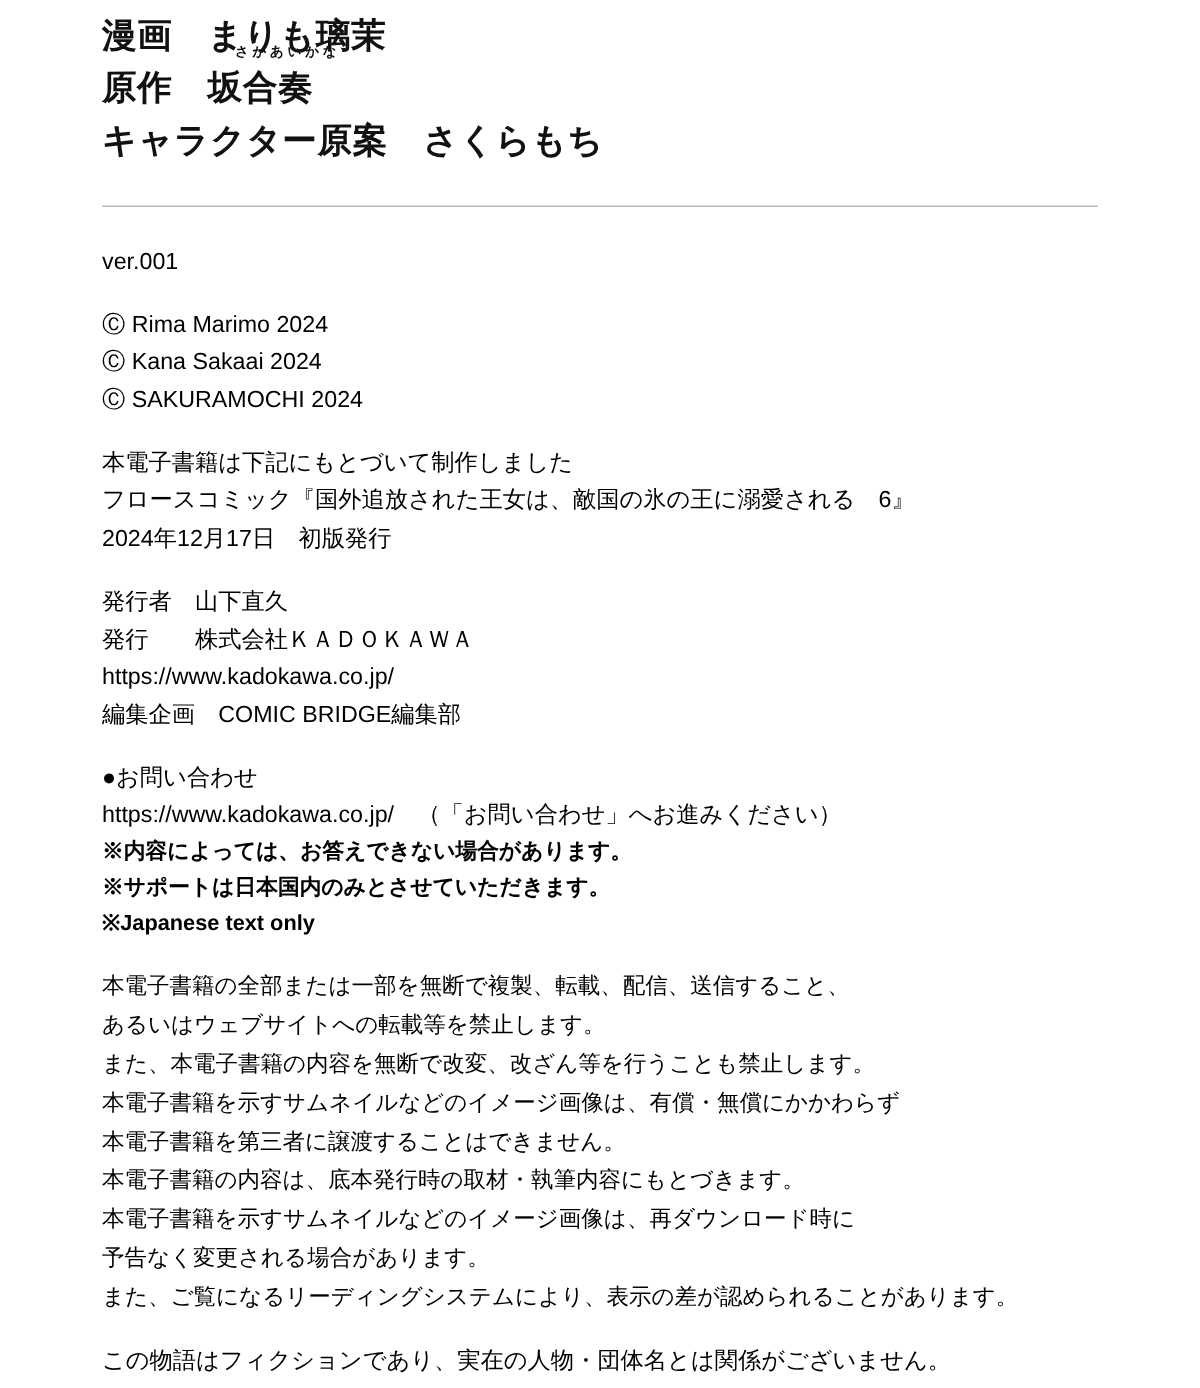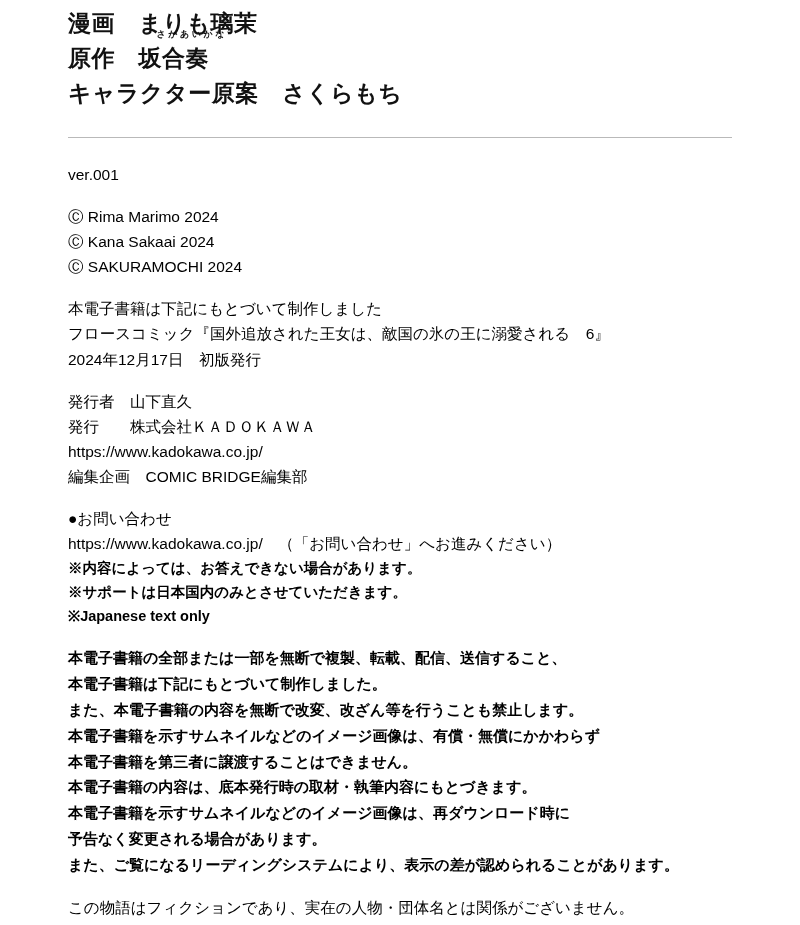--- a/index.html
+++ b/index.html
@@ -72,21 +72,20 @@
   }
   .gap-m { height: 17px; }
   .small-note {
     font-size: 14.5px;
     line-height: 1.66;
     font-weight: bold;
   }
   .legal {
     font-size: 15px;
     line-height: 1.72;
-    font-weight: bold;
   }
 </style>
 </head>
 <body>
 
 <div class="page">
 
   <div class="credits">
     <div class="credit-line">漫画　まりも璃茉</div>
     <div class="credit-line"><span>原作</span>　<span class="ruby-host"><span class="ruby-text">さかあいかな</span><span>坂合奏</span></span></div>
@@ -122,21 +121,21 @@
 
     <div class="block">●お問い合わせ</div>
     <div class="block">https://www.kadokawa.co.jp/　（「お問い合わせ」へお進みください）</div>
     <div class="block small-note">※内容によっては、お答えできない場合があります。</div>
     <div class="block small-note">※サポートは日本国内のみとさせていただきます。</div>
     <div class="block small-note">※Japanese text only</div>
 
     <div class="gap-m"></div>
 
     <div class="block legal">本電子書籍の全部または一部を無断で複製、転載、配信、送信すること、</div>
-    <div class="block legal">本電子書籍は下記にもとづいて制作しました。</div>
+    <div class="block legal">あるいはウェブサイトへの転載等を禁止します。</div>
     <div class="block legal">また、本電子書籍の内容を無断で改変、改ざん等を行うことも禁止します。</div>
     <div class="block legal">本電子書籍を示すサムネイルなどのイメージ画像は、有償・無償にかかわらず</div>
     <div class="block legal">本電子書籍を第三者に譲渡することはできません。</div>
     <div class="block legal">本電子書籍の内容は、底本発行時の取材・執筆内容にもとづきます。</div>
     <div class="block legal">本電子書籍を示すサムネイルなどのイメージ画像は、再ダウンロード時に</div>
     <div class="block legal">予告なく変更される場合があります。</div>
     <div class="block legal">また、ご覧になるリーディングシステムにより、表示の差が認められることがあります。</div>
 
     <div class="gap-m"></div>
 

